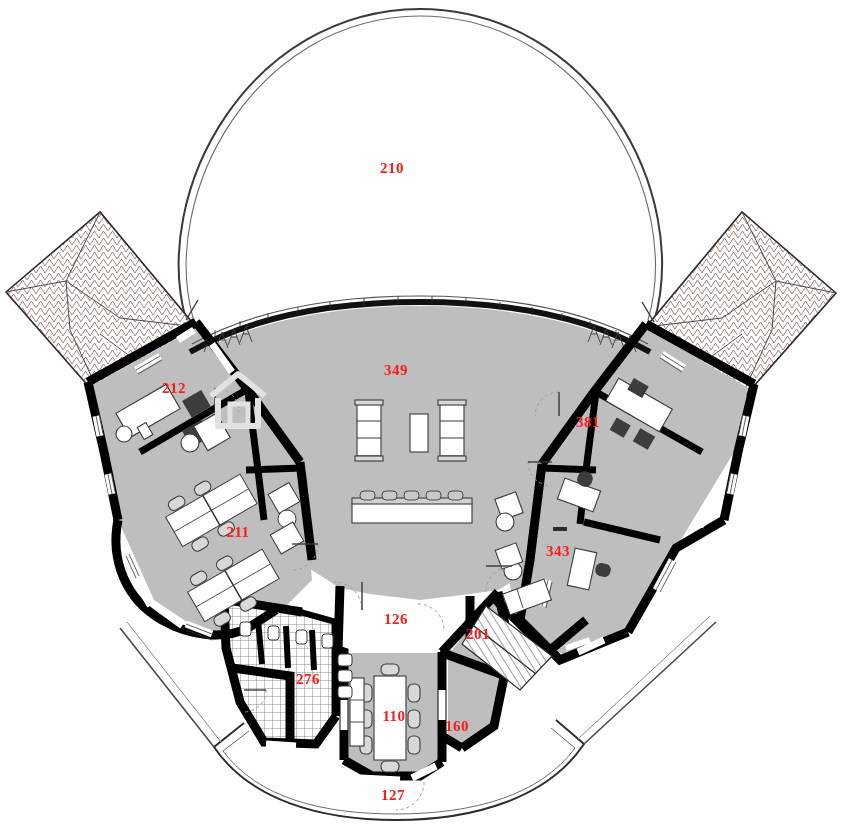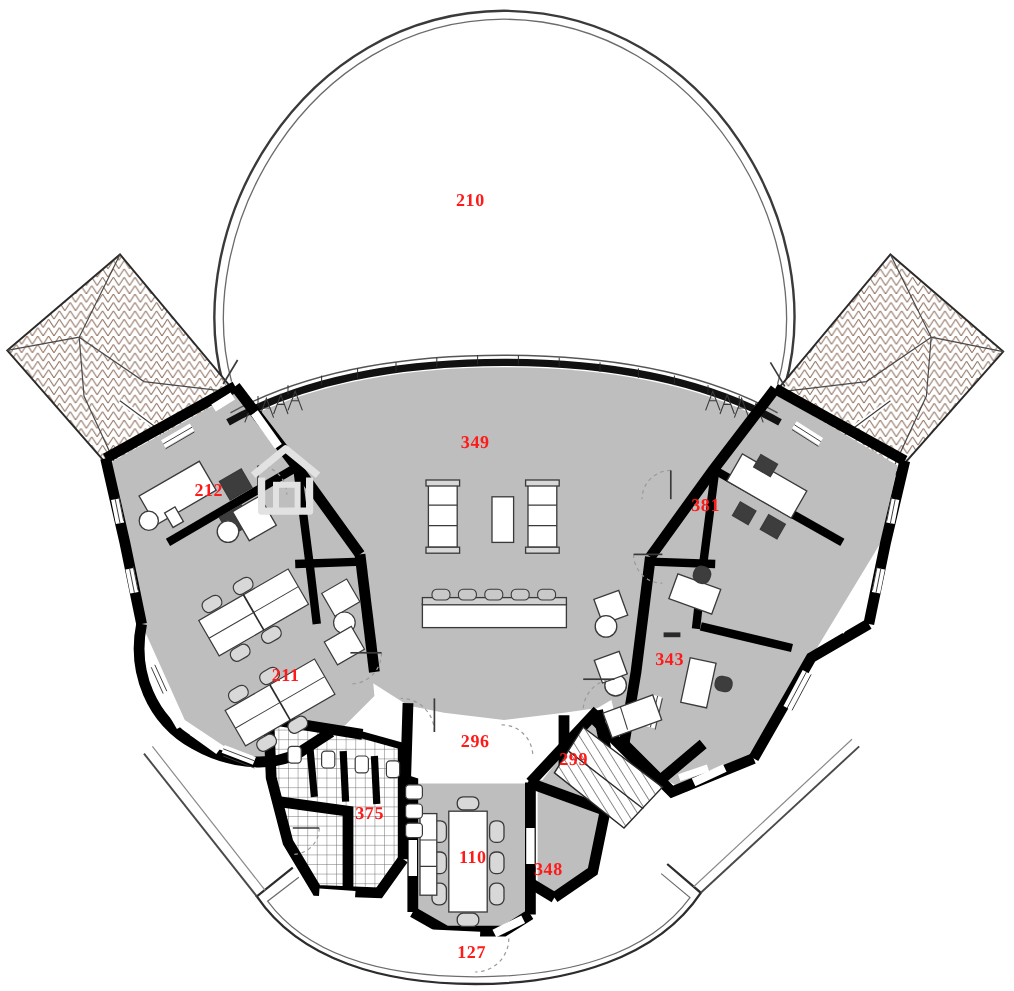--- a/index.html
+++ b/index.html
@@ -408,26 +408,26 @@
   </svg>
 
   <div class="wm" id="wm-icon">
     <svg viewBox="0 0 66 66" width="66" height="66">
       <path d="M6 28 L33 6 L60 28" fill="none" stroke="#e2e2e2" stroke-width="6" stroke-linejoin="round"></path>
       <path d="M13 30 V58 H53 V30" fill="none" stroke="#e2e2e2" stroke-width="6" stroke-linejoin="round"></path>
       <rect x="25" y="36" width="18" height="22" fill="none" stroke="#e2e2e2" stroke-width="5"></rect>
     </svg>
   </div>
 
-  <div class="room-label" style="left:478px;top:634px">299</div>
-  <div class="room-label" style="left:396px;top:619px">296</div>
+  <div class="room-label" style="left:478px;top:634px">201</div>
+  <div class="room-label" style="left:396px;top:619px">126</div>
   <div class="room-label" style="left:394px;top:716px">110</div>
-  <div class="room-label" style="left:457px;top:726px">348</div>
-  <div class="room-label" style="left:308px;top:679px">375</div>
+  <div class="room-label" style="left:457px;top:726px">160</div>
+  <div class="room-label" style="left:308px;top:679px">276</div>
   <div class="room-label" style="left:393px;top:795px">127</div>
   <div class="room-label" style="left:558px;top:551px">343</div>
   <div class="room-label" style="left:588px;top:422px">381</div>
   <div class="room-label" style="left:396px;top:370px">349</div>
   <div class="room-label" style="left:392px;top:168px">210</div>
-  <div class="room-label" style="left:238px;top:564px">211</div>
-  <div class="room-label" style="left:174px;top:410px">212</div>
+  <div class="room-label" style="left:238px;top:532px">211</div>
+  <div class="room-label" style="left:174px;top:388px">212</div>
 
 </div>
 
 </body></html>

